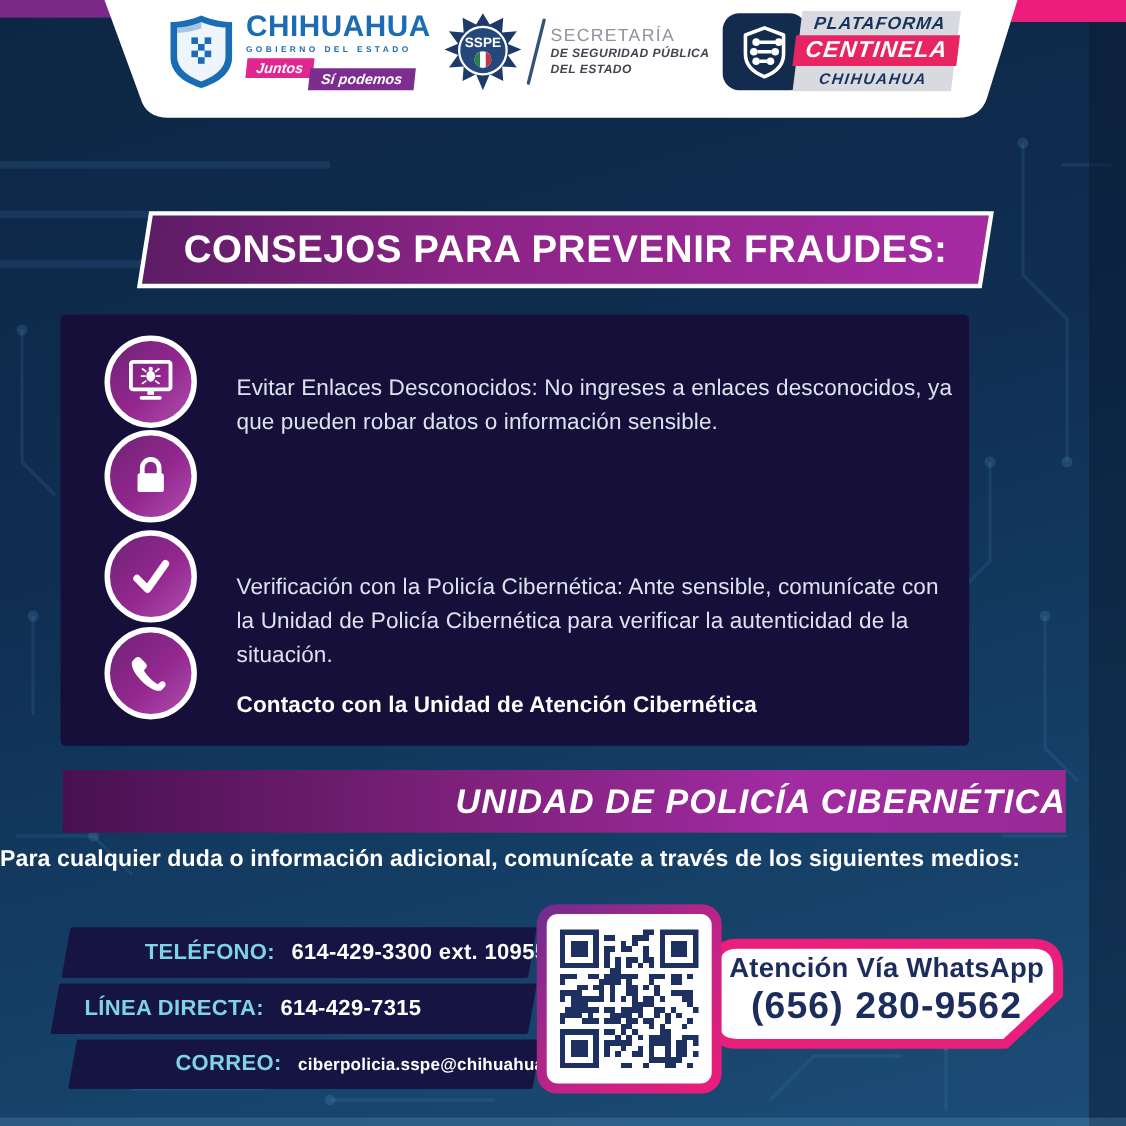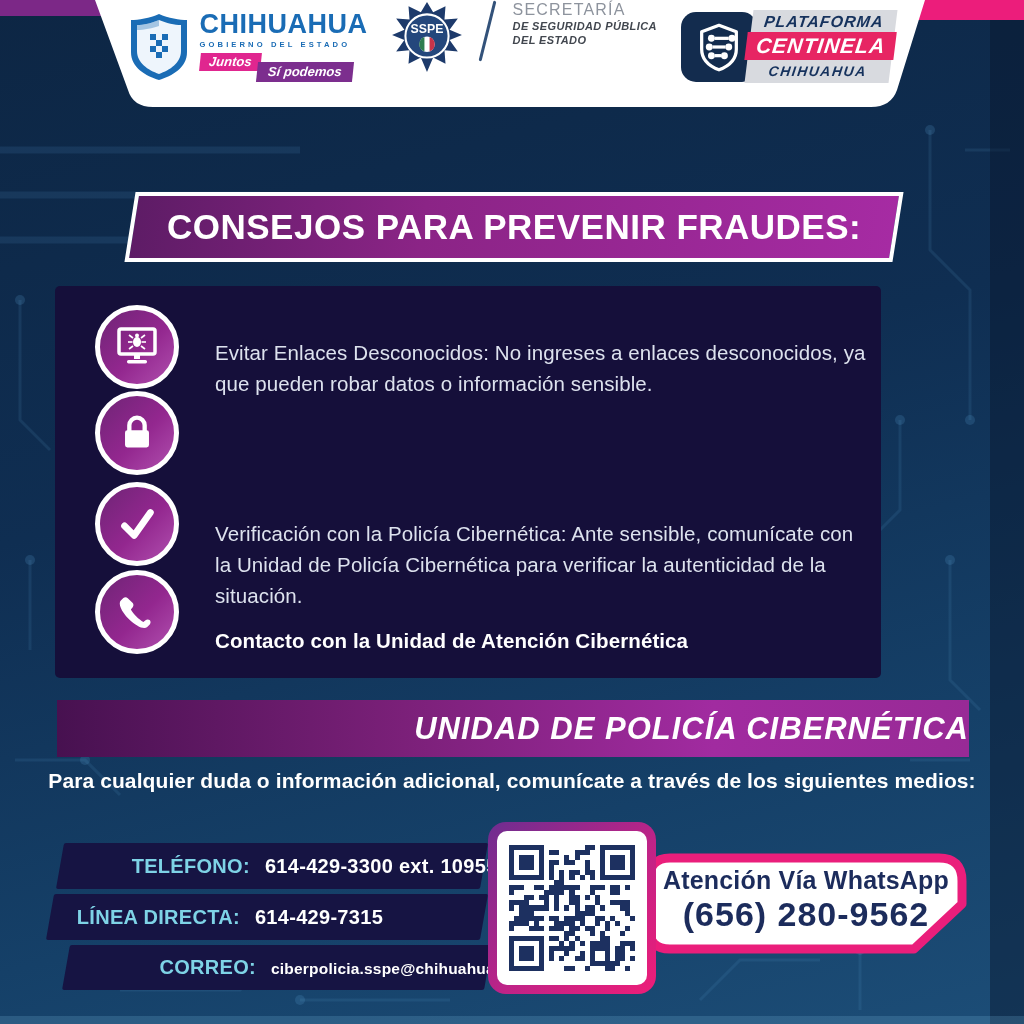--- a/index.html
+++ b/index.html
@@ -9,21 +9,21 @@
     background:linear-gradient(165deg,#0d2644 0%,#0f2e52 42%,#154068 75%,#1c4d77 100%);
   }
   .abs{position:absolute;}
   
   .strip-purple{left:0;top:0;width:340px;height:16px;background:#7c2887;}
   .strip-pink{right:0;top:0;width:340px;height:20px;background:#ec1d7b;}
   
   .header-shape{left:0;top:0;width:1024px;height:112px;}
   .header-content{
     left:100px;top:0;width:820px;height:93px;
-    display:flex;justify-content:center;gap:24px;
+    display:flex;align-items:center;justify-content:center;gap:12px;
   }
   .chi-group{display:flex;align-items:center;gap:10px;}
   .chi-text{display:flex;flex-direction:column;line-height:1;}
   .chi-name{font-size:27px;font-weight:900;color:#1a6cb5;letter-spacing:.5px;}
   .chi-sub{font-size:7.6px;font-weight:700;color:#1a6cb5;letter-spacing:3.1px;margin-top:3px;}
   .chi-slogans{display:flex;margin-top:4px;align-items:flex-start;}
   .slog1{background:#e0268f;color:#fff;font-style:italic;font-weight:900;font-size:13px;
          padding:2px 9px 3px;transform:skewX(-6deg);}
   .slog2{background:#7c2e8e;color:#fff;font-style:italic;font-weight:900;font-size:13px;
          padding:3px 11px 4px;transform:skewX(-6deg);margin-left:-3px;margin-top:9px;}
@@ -65,21 +65,21 @@
   }
   .tip-text.bold{color:#ffffff;font-weight:700;}
   
   .unit-banner{
     left:57px;top:700px;width:912px;height:57px;
     background:linear-gradient(90deg,#471150 0%,#7b2079 38%,#a12ba0 72%,#982a96 100%);
     display:flex;align-items:center;justify-content:flex-end;
   }
   .unit-banner span{color:#fff;font-weight:900;font-style:italic;font-size:31px;letter-spacing:1px;white-space:nowrap;}
   .contact-intro{
-    left:0;top:769px;width:1024px;text-align:center;
+    left:0;top:769px;width:1024px;text-align:left;
     color:#fff;font-weight:700;font-size:21px;letter-spacing:.1px;
   }
   
   .contact-row{
     transform:skewX(-10deg);background:#161443;border-radius:2px;
     display:flex;align-items:center;
   }
   .row-inner{transform:skewX(10deg);display:flex;align-items:baseline;width:100%;}
   .c-label{width:190px;text-align:right;color:#7ed3e6;font-weight:900;font-size:20px;letter-spacing:.3px;flex:none;}
   .c-value{margin-left:15px;color:#fff;font-weight:800;font-size:20px;letter-spacing:.3px;white-space:nowrap;}

